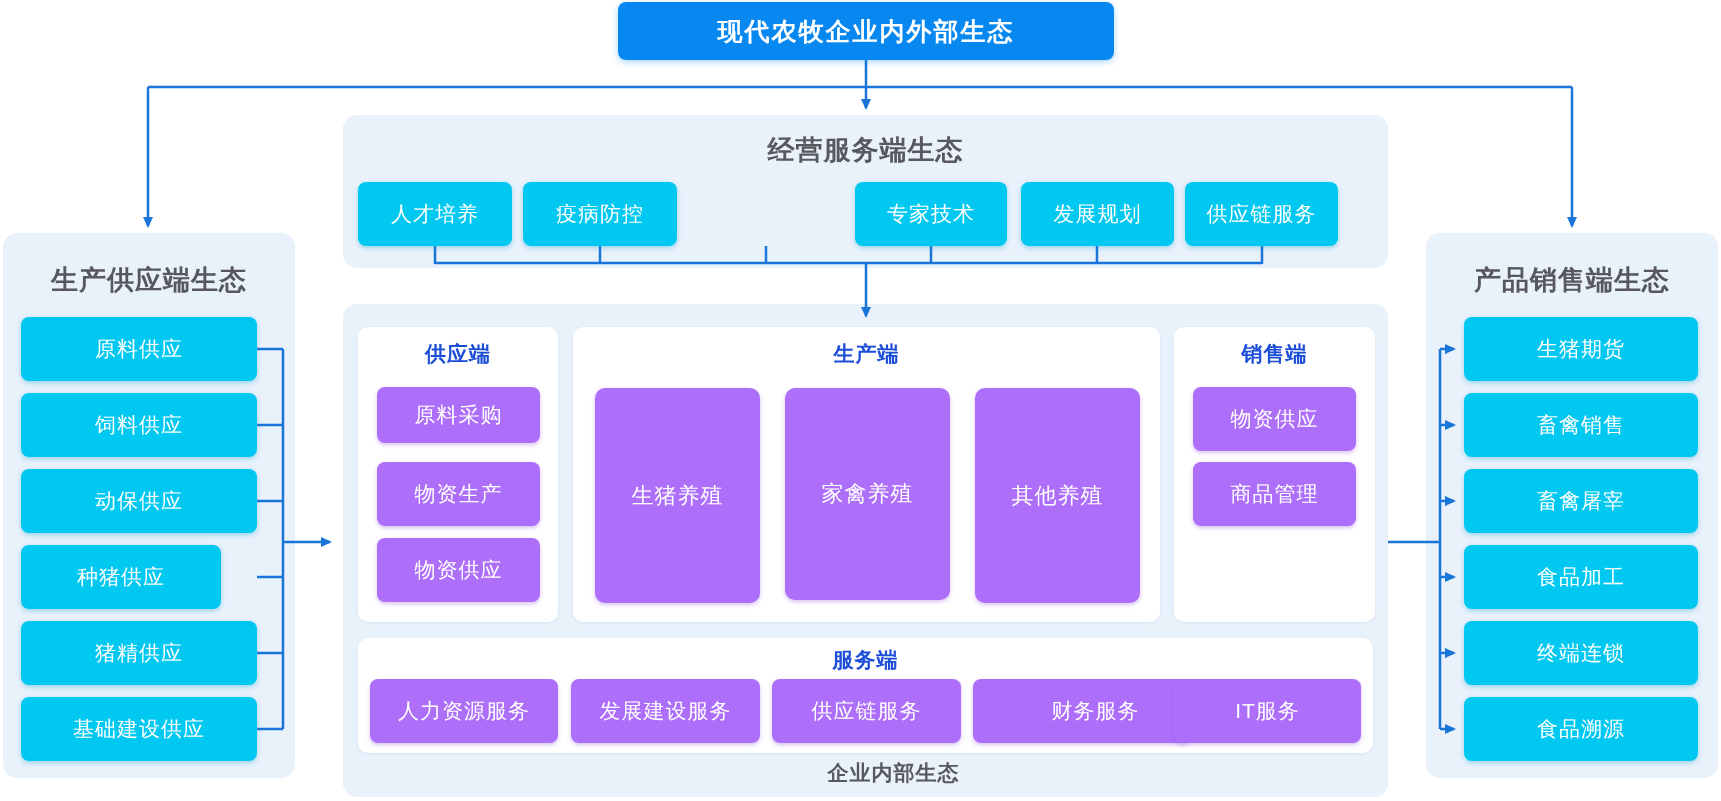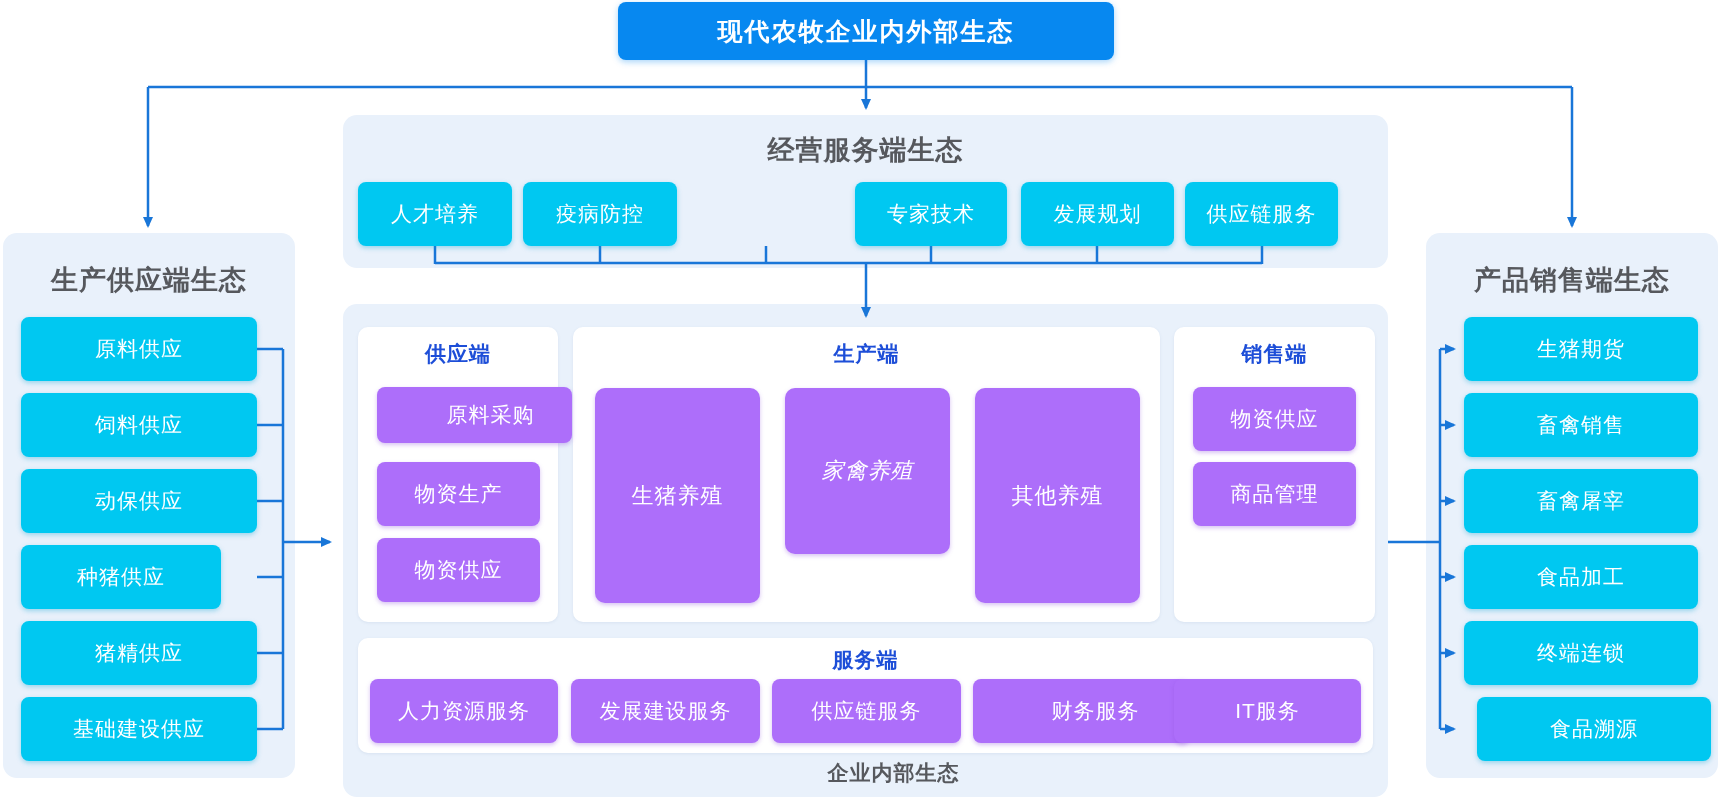--- a/index.html
+++ b/index.html
@@ -94,34 +94,34 @@
   <div class="node cyan" style="left:855px;top:182px;width:152px;height:64px;">专家技术</div>
   <div class="node cyan" style="left:1021px;top:182px;width:153px;height:64px;">发展规划</div>
   <div class="node cyan" style="left:1185px;top:182px;width:153px;height:64px;">供应链服务</div>
 
   <div class="panel-title" style="left:1426px;top:262px;width:292px;">产品销售端生态</div>
   <div class="node cyan" style="left:1464px;top:317px;width:234px;height:64px;">生猪期货</div>
   <div class="node cyan" style="left:1464px;top:393px;width:234px;height:64px;">畜禽销售</div>
   <div class="node cyan" style="left:1464px;top:469px;width:234px;height:64px;">畜禽屠宰</div>
   <div class="node cyan" style="left:1464px;top:545px;width:234px;height:64px;">食品加工</div>
   <div class="node cyan" style="left:1464px;top:621px;width:234px;height:64px;">终端连锁</div>
-  <div class="node cyan" style="left:1464px;top:697px;width:234px;height:64px;margin-left:13px;">食品溯源</div>
+  <div class="node cyan" style="left:1464px;top:697px;width:234px;height:64px;">食品溯源</div>
 
   <div class="card" style="left:358px;top:327px;width:200px;height:295px;">
     <div class="card-title" style="top:13px;">供应端</div>
   </div>
-  <div class="node purple" style="left:377px;top:387px;width:163px;height:56px;padding-left:32px;">原料采购</div>
+  <div class="node purple" style="left:377px;top:387px;width:163px;height:56px;">原料采购</div>
   <div class="node purple" style="left:377px;top:462px;width:163px;height:64px;">物资生产</div>
   <div class="node purple" style="left:377px;top:538px;width:163px;height:64px;">物资供应</div>
 
   <div class="card" style="left:573px;top:327px;width:587px;height:295px;">
     <div class="card-title" style="top:13px;">生产端</div>
   </div>
   <div class="node purple big" style="left:595px;top:388px;width:165px;height:215px;">生猪养殖</div>
-  <div class="node purple big" style="left:785px;top:388px;width:165px;height:166px;font-style:italic;">家禽养殖</div>
+  <div class="node purple big" style="left:785px;top:388px;width:165px;height:212px;">家禽养殖</div>
   <div class="node purple big" style="left:975px;top:388px;width:165px;height:215px;">其他养殖</div>
 
   <div class="card" style="left:1174px;top:327px;width:201px;height:295px;">
     <div class="card-title" style="top:13px;">销售端</div>
   </div>
   <div class="node purple" style="left:1193px;top:387px;width:163px;height:64px;">物资供应</div>
   <div class="node purple" style="left:1193px;top:462px;width:163px;height:64px;">商品管理</div>
 
   <div class="card" style="left:358px;top:638px;width:1015px;height:115px;">
     <div class="card-title" style="top:8px;">服务端</div>

